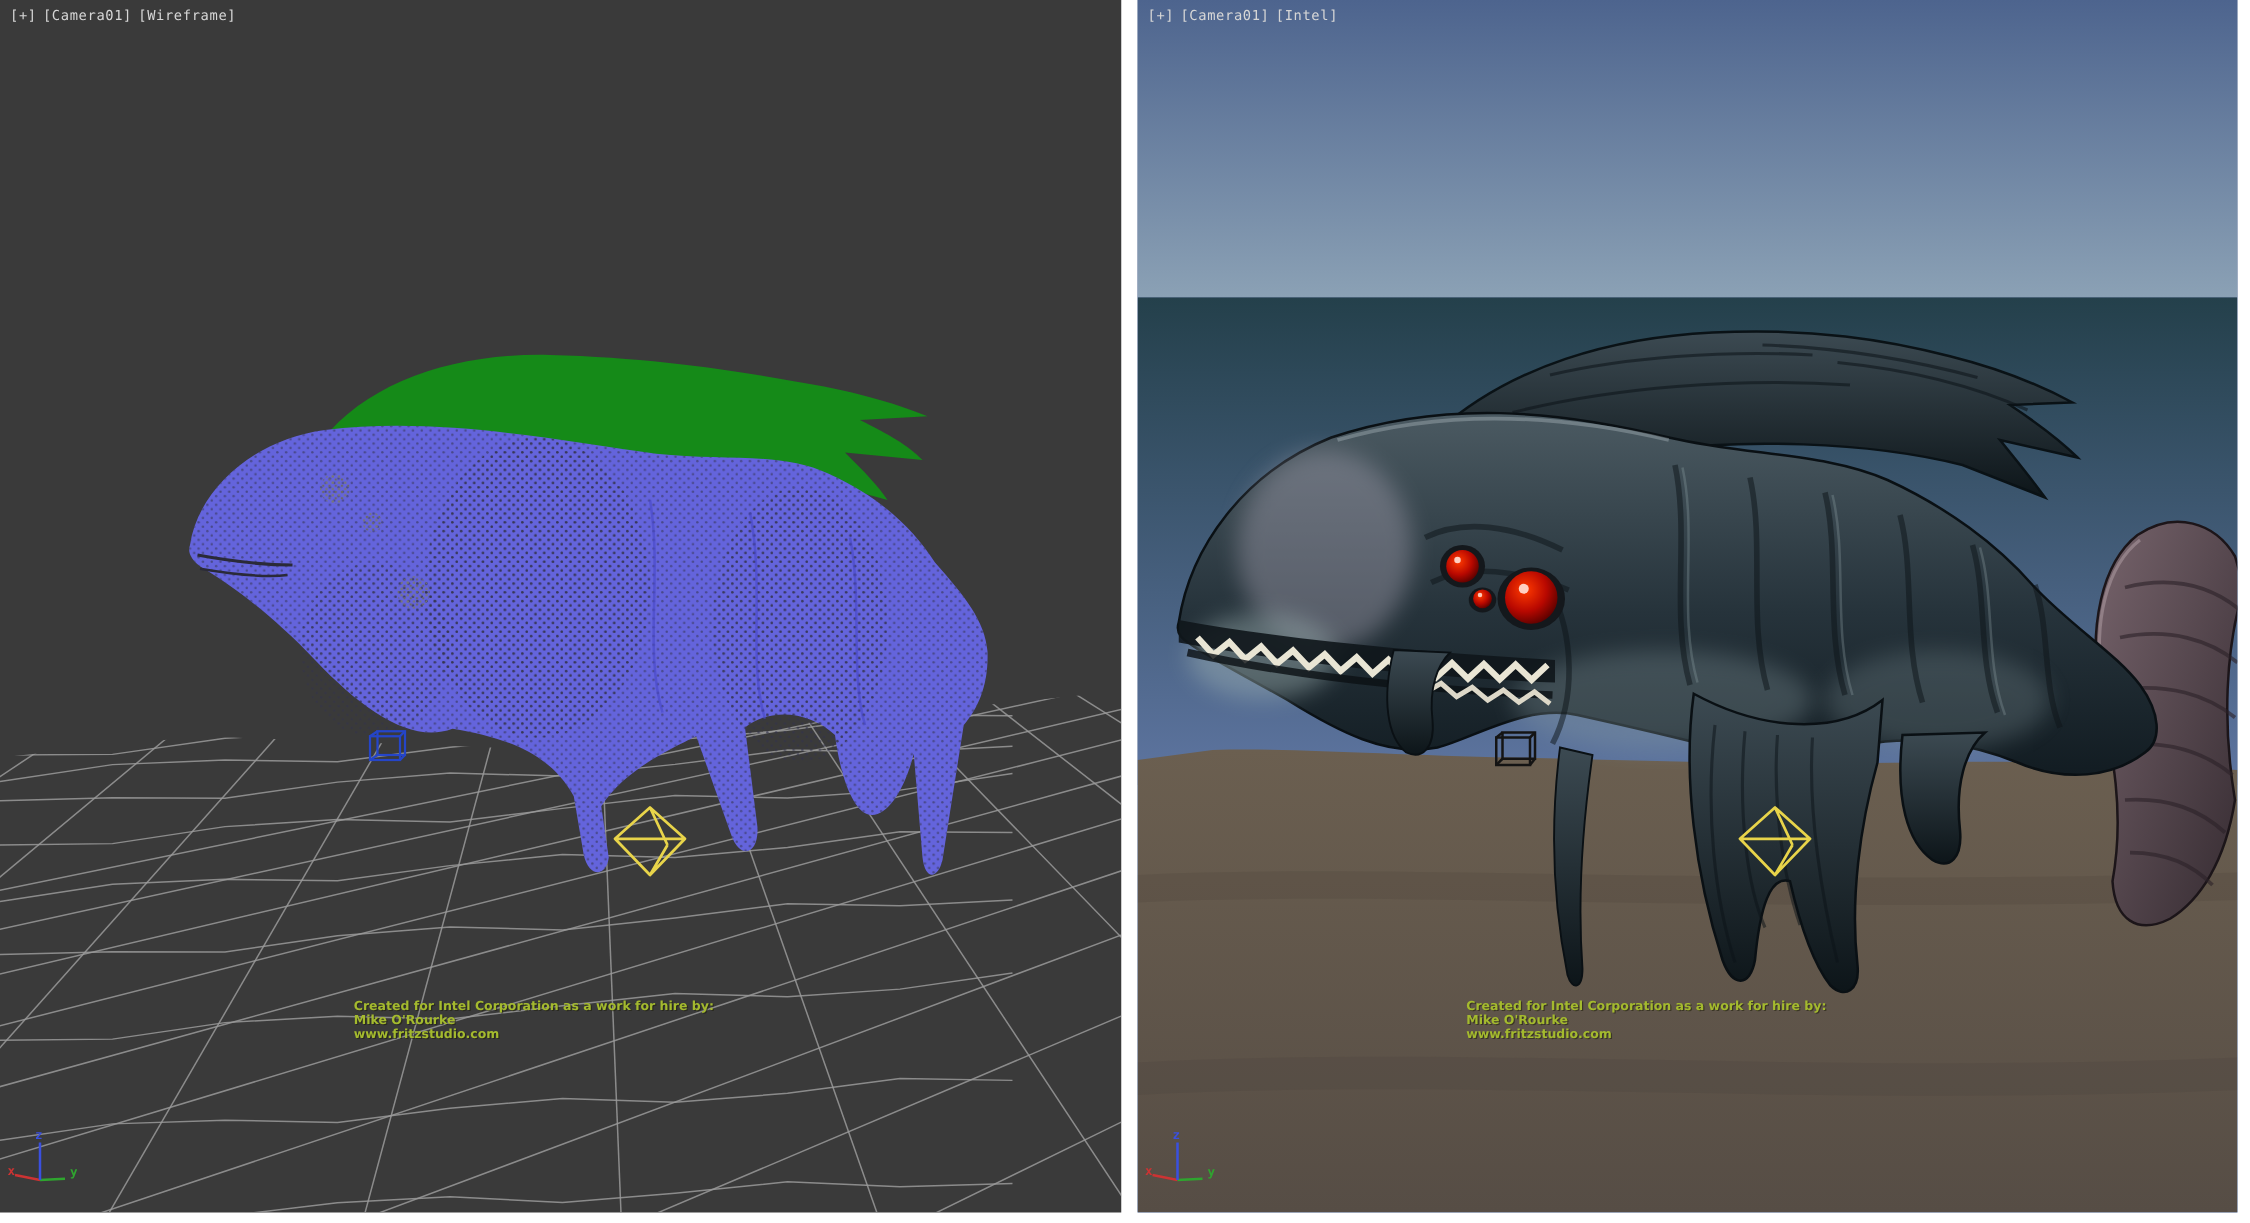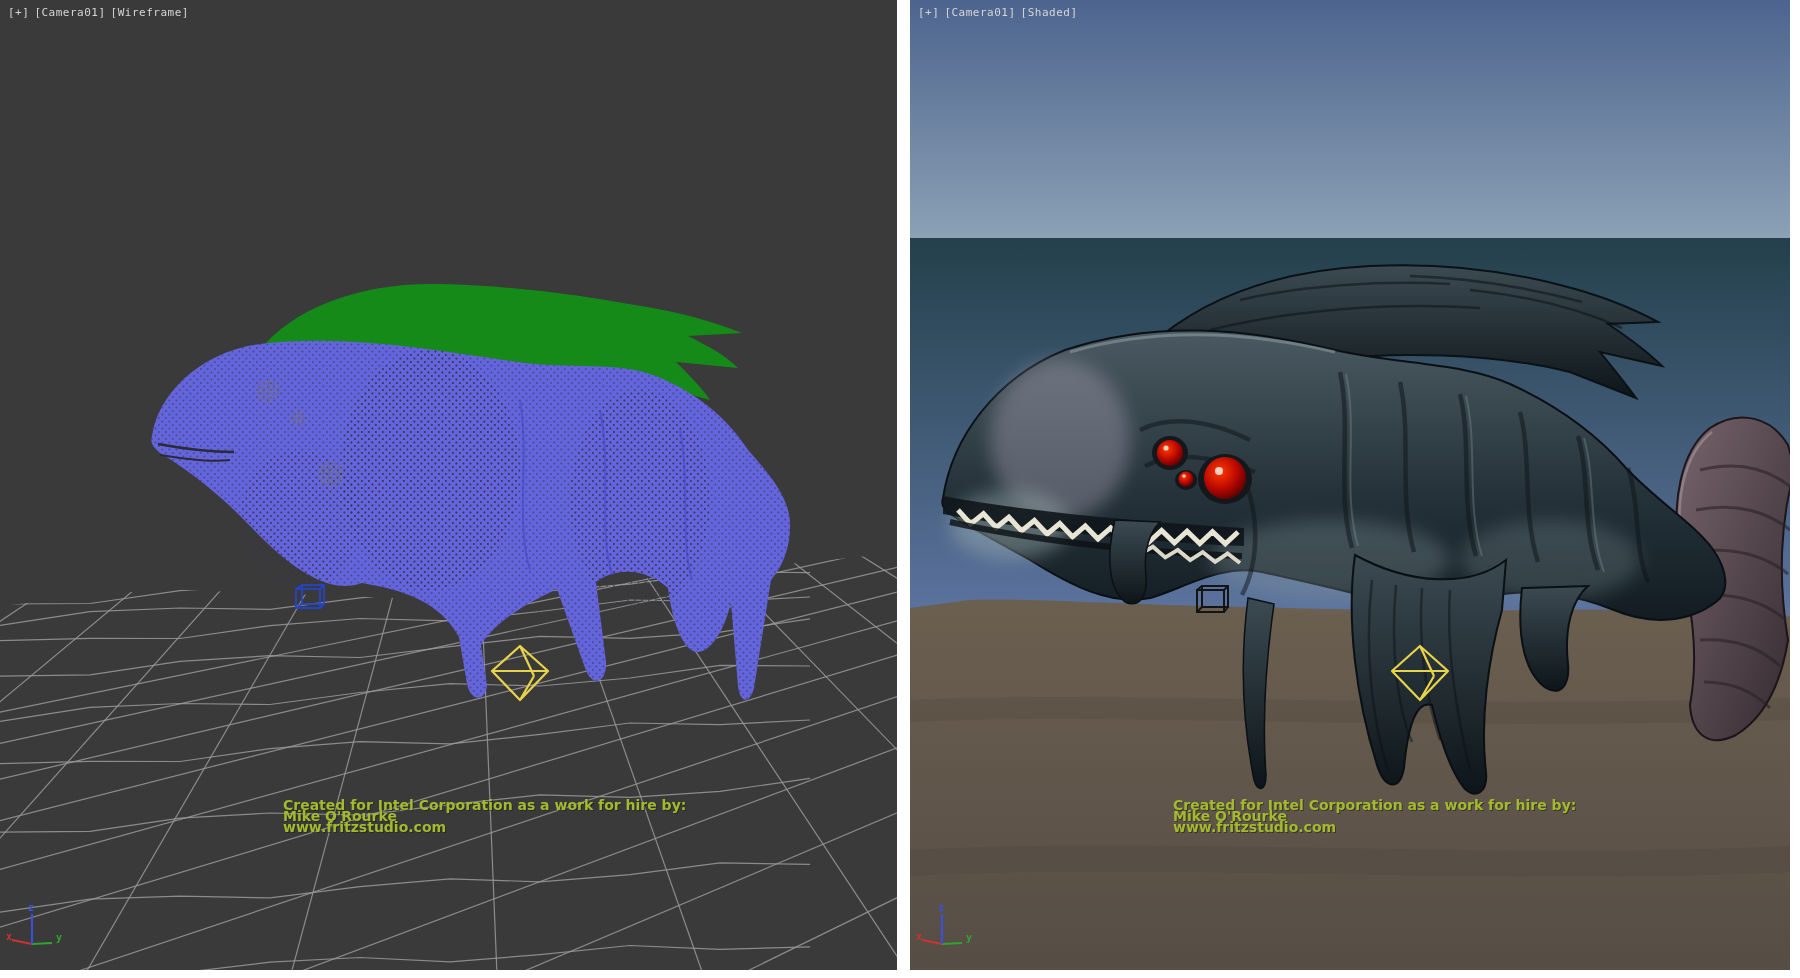--- a/index.html
+++ b/index.html
@@ -6,21 +6,21 @@
   #stage{position:relative;width:1800px;height:978px;background:var(--divider,#fff);overflow:hidden;
          font-family:"DejaVu Sans",sans-serif;}
   .viewport{position:absolute;top:0;height:970px;overflow:hidden;}
   #vp-left{left:0;width:897px;background:var(--wire-bg,#3a3a3a);}
   #vp-right{left:910px;width:880px;background:#4d648e;}
   .vp-label{position:absolute;top:6px;left:8px;display:flex;gap:5px;z-index:6;
             font-family:"DejaVu Sans Mono",monospace;font-size:11px;letter-spacing:.5px;
             color:var(--label-text,#d6d6d6);}
   .vp-label span{cursor:pointer;}
   .watermark{position:absolute;z-index:5;font-family:"DejaVu Sans",sans-serif;
-             font-weight:bold;font-size:14px;line-height:11px;
+             font-weight:bold;font-size:10px;line-height:11px;
              color:var(--watermark-text,#a4ba2e);
              text-shadow:1px 1px 0 rgba(30,30,10,.55);white-space:nowrap;}
   #vp-left .watermark{left:283px;top:800px;}
   #vp-right .watermark{left:263px;top:800px;}
   svg{display:block;}
   .gridline{stroke:var(--grid,#9a9a9a);stroke-width:1.2;opacity:.85;fill:none;}
   .axis-label{font-family:"DejaVu Sans Mono",monospace;font-size:10px;font-weight:bold;}
 </style>
 </head>
 <body>
@@ -151,21 +151,21 @@
       <div>Created for Intel Corporation as a work for hire by:</div>
       <div>Mike O'Rourke</div>
       <div>www.fritzstudio.com</div>
     </div>
   </div>
 
   <div class="viewport" id="vp-right">
     <div class="vp-label">
       <span>[+]</span>
       <span>[Camera01]</span>
-      <span>[Shaded]</span>
+      <span>[Intel]</span>
     </div>
 
     <svg width="880" height="970" viewBox="0 0 880 970">
       <defs>
         <linearGradient id="gSky" x1="0" y1="0" x2="0" y2="1">
           <stop offset="0" style="stop-color:var(--sky-top,#4d648e)"></stop>
           <stop offset="1" style="stop-color:var(--sky-bottom,#8ba1b5)"></stop>
         </linearGradient>
         <linearGradient id="gSea" x1="0" y1="0" x2="0" y2="1">
           <stop offset="0" style="stop-color:var(--sea-top,#24404b)"></stop>

